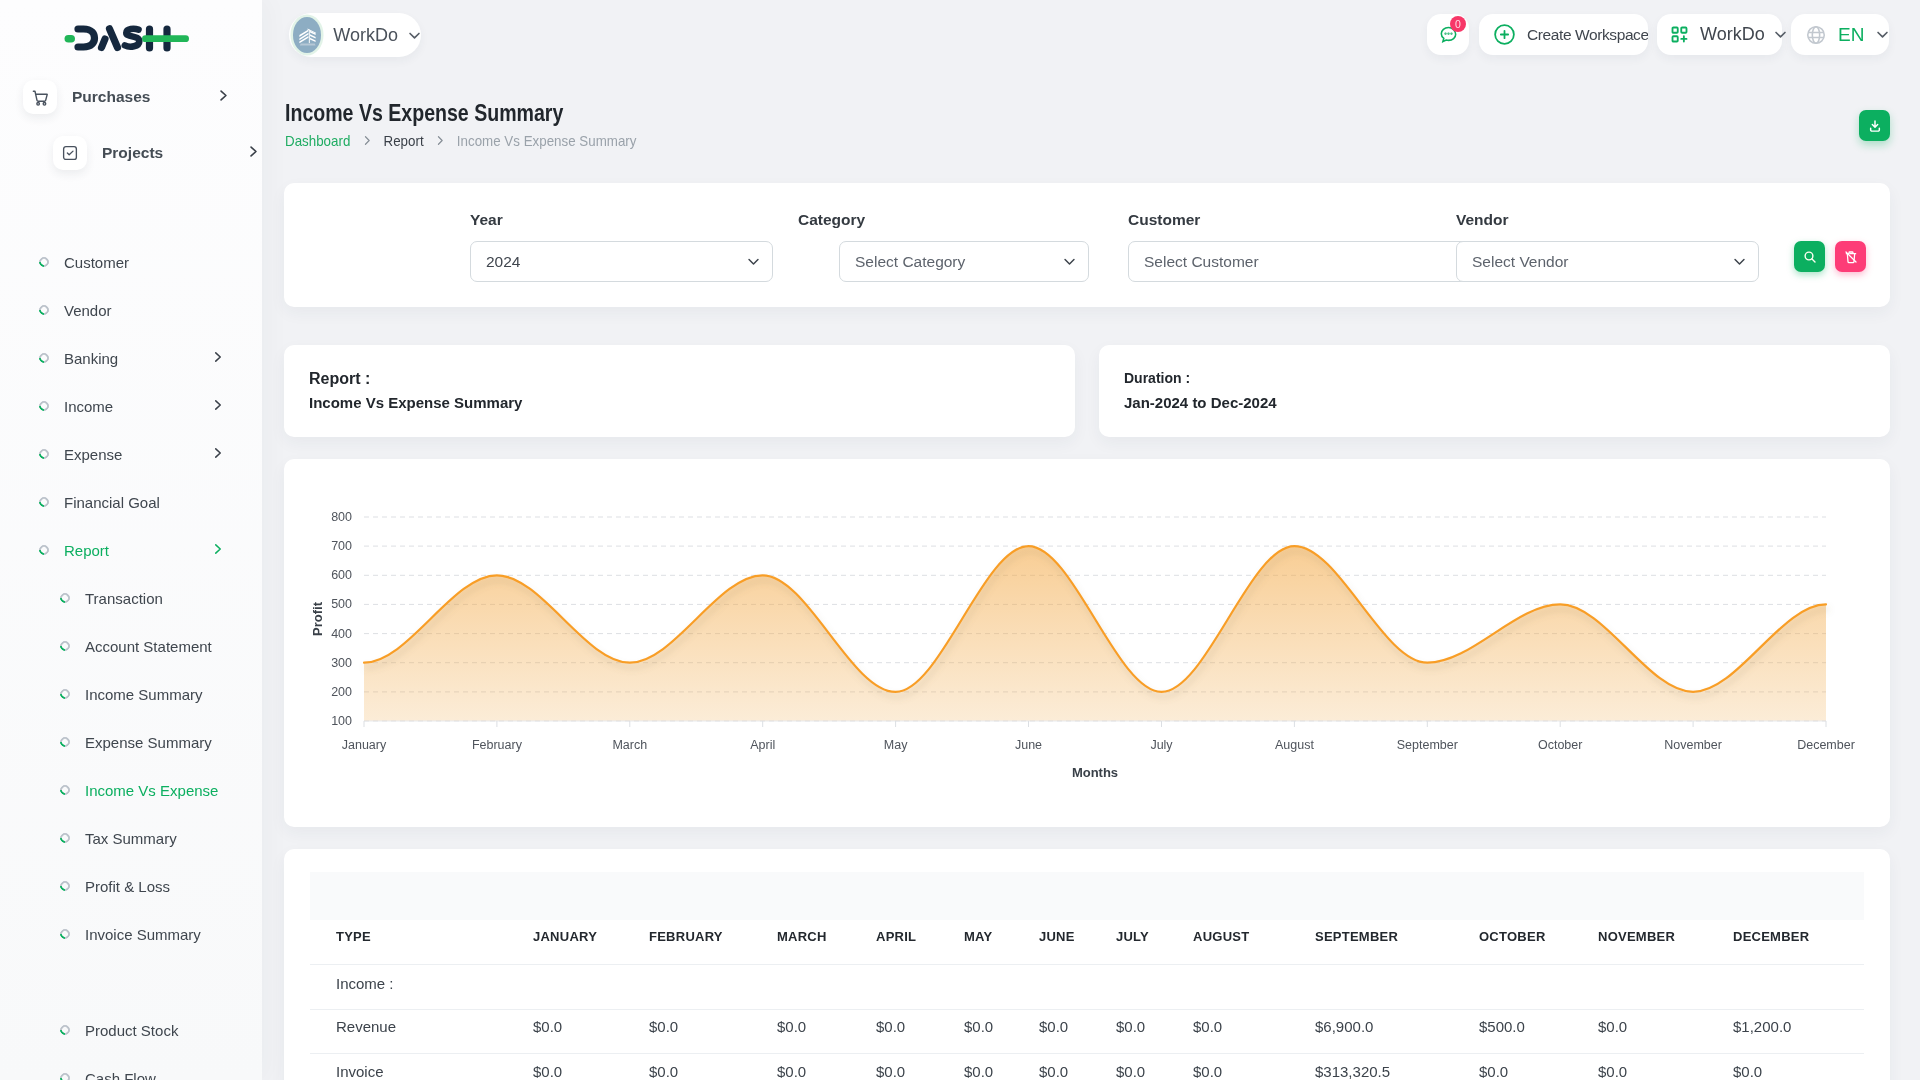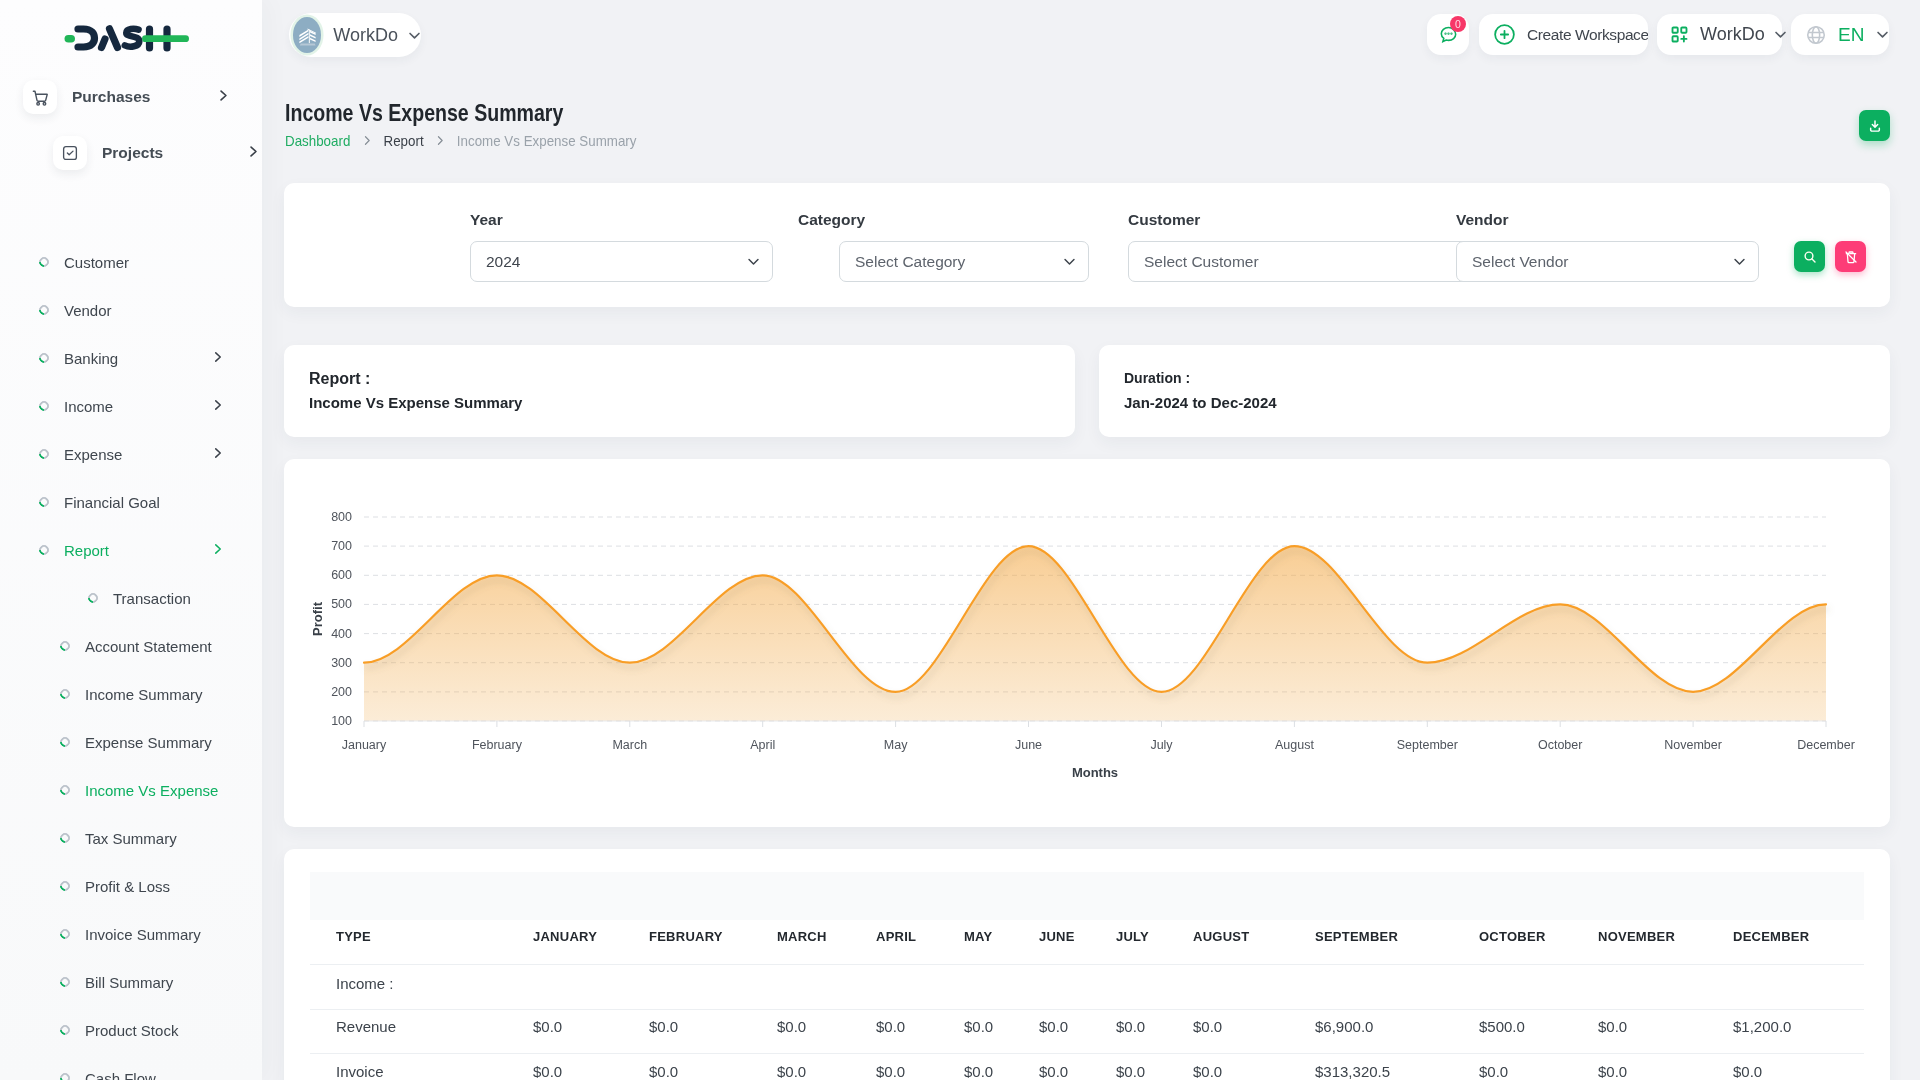--- a/index.html
+++ b/index.html
@@ -109,21 +109,21 @@
       <span class="dot"></span>
       <span class="t">Financial Goal</span>
     </div>
   <div class="sub1" style="top:526px;">
       <span class="dot"></span>
       <span class="t green">Report</span>
     <span class="chev" style="right:38px;"><svg width="12" height="12" viewBox="0 0 16 16" fill="none" stroke="#0caf60" stroke-width="2" stroke-linecap="round" stroke-linejoin="round">
           <path d="M5 2.5 L11 8 L5 13.5"></path>
         </svg></span>
     </div>
-  <div class="sub1 sub2" style="top:574px;margin-left:28px;">
+  <div class="sub1 sub2" style="top:574px;">
       <span class="dot"></span>
       <span class="t">Transaction</span>
     </div>
   <div class="sub1 sub2" style="top:622px;">
       <span class="dot"></span>
       <span class="t">Account Statement</span>
     </div>
   <div class="sub1 sub2" style="top:670px;">
       <span class="dot"></span>
       <span class="t">Income Summary</span>
@@ -140,24 +140,20 @@
       <span class="dot"></span>
       <span class="t">Tax Summary</span>
     </div>
   <div class="sub1 sub2" style="top:862px;">
       <span class="dot"></span>
       <span class="t">Profit &amp; Loss</span>
     </div>
   <div class="sub1 sub2" style="top:910px;">
       <span class="dot"></span>
       <span class="t">Invoice Summary</span>
-    </div>
-  <div class="sub1 sub2" style="top:958px;">
-      <span class="dot"></span>
-      <span class="t">Bill Summary</span>
     </div>
   <div class="sub1 sub2" style="top:1006px;">
       <span class="dot"></span>
       <span class="t">Product Stock</span>
     </div>
   <div class="sub1 sub2" style="top:1054px;">
       <span class="dot"></span>
       <span class="t">Cash Flow</span>
     </div>
 </div>

